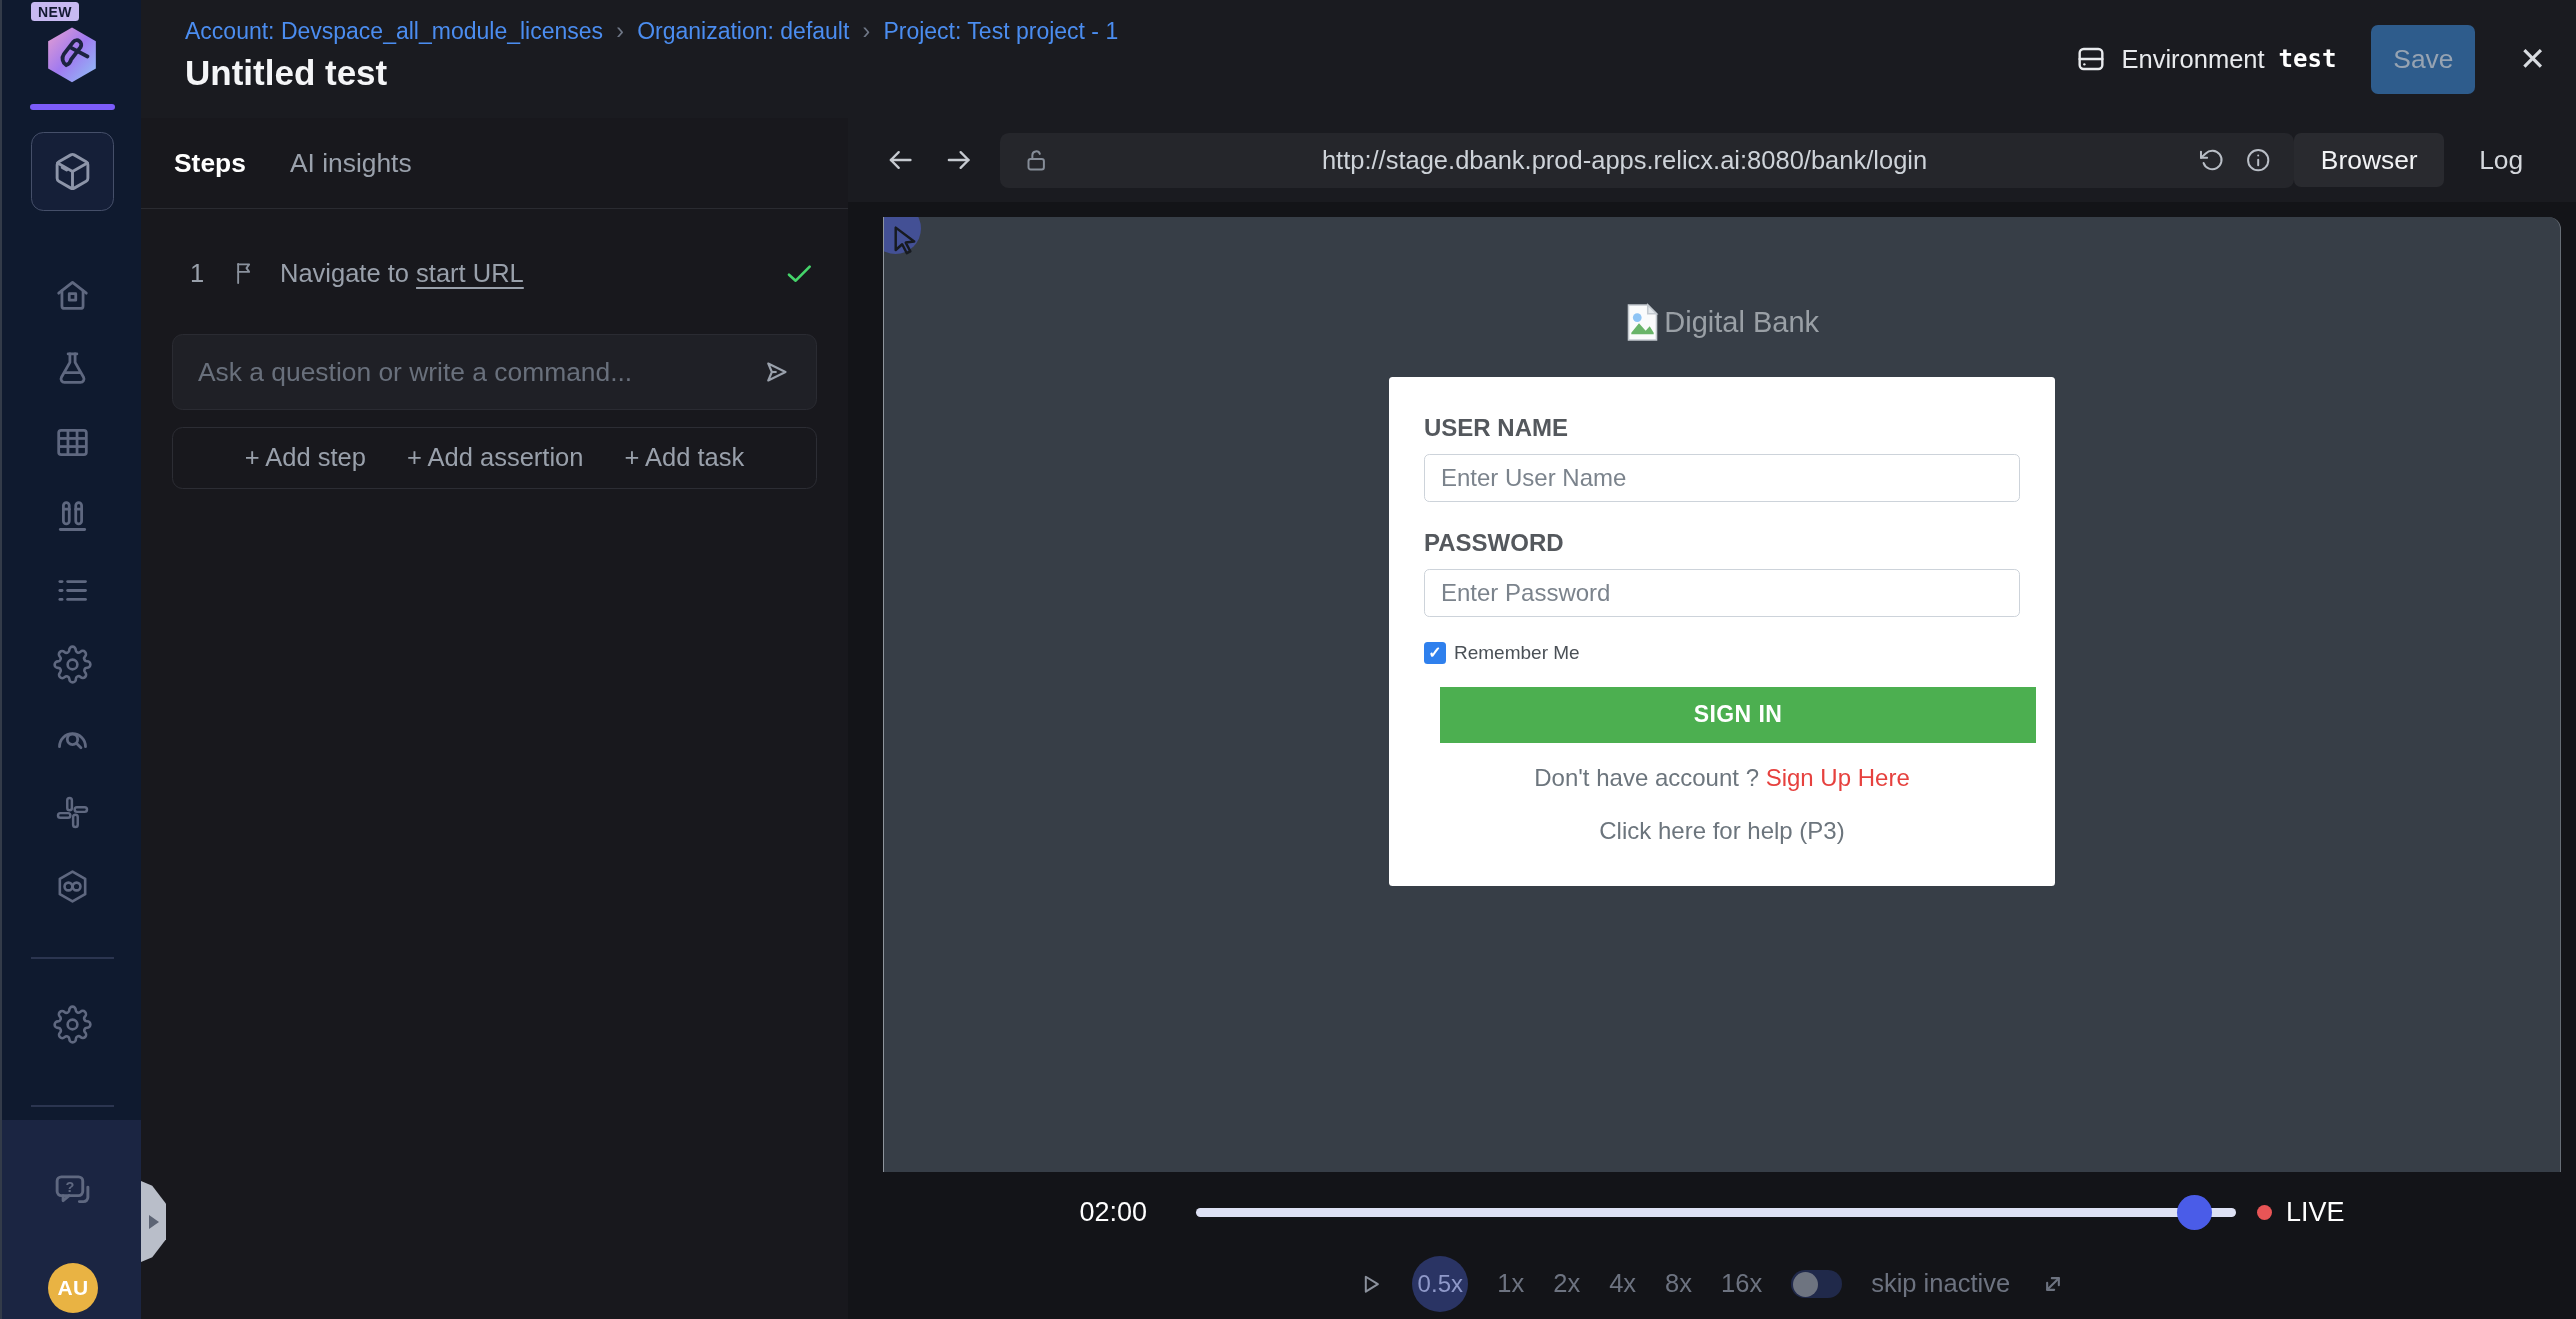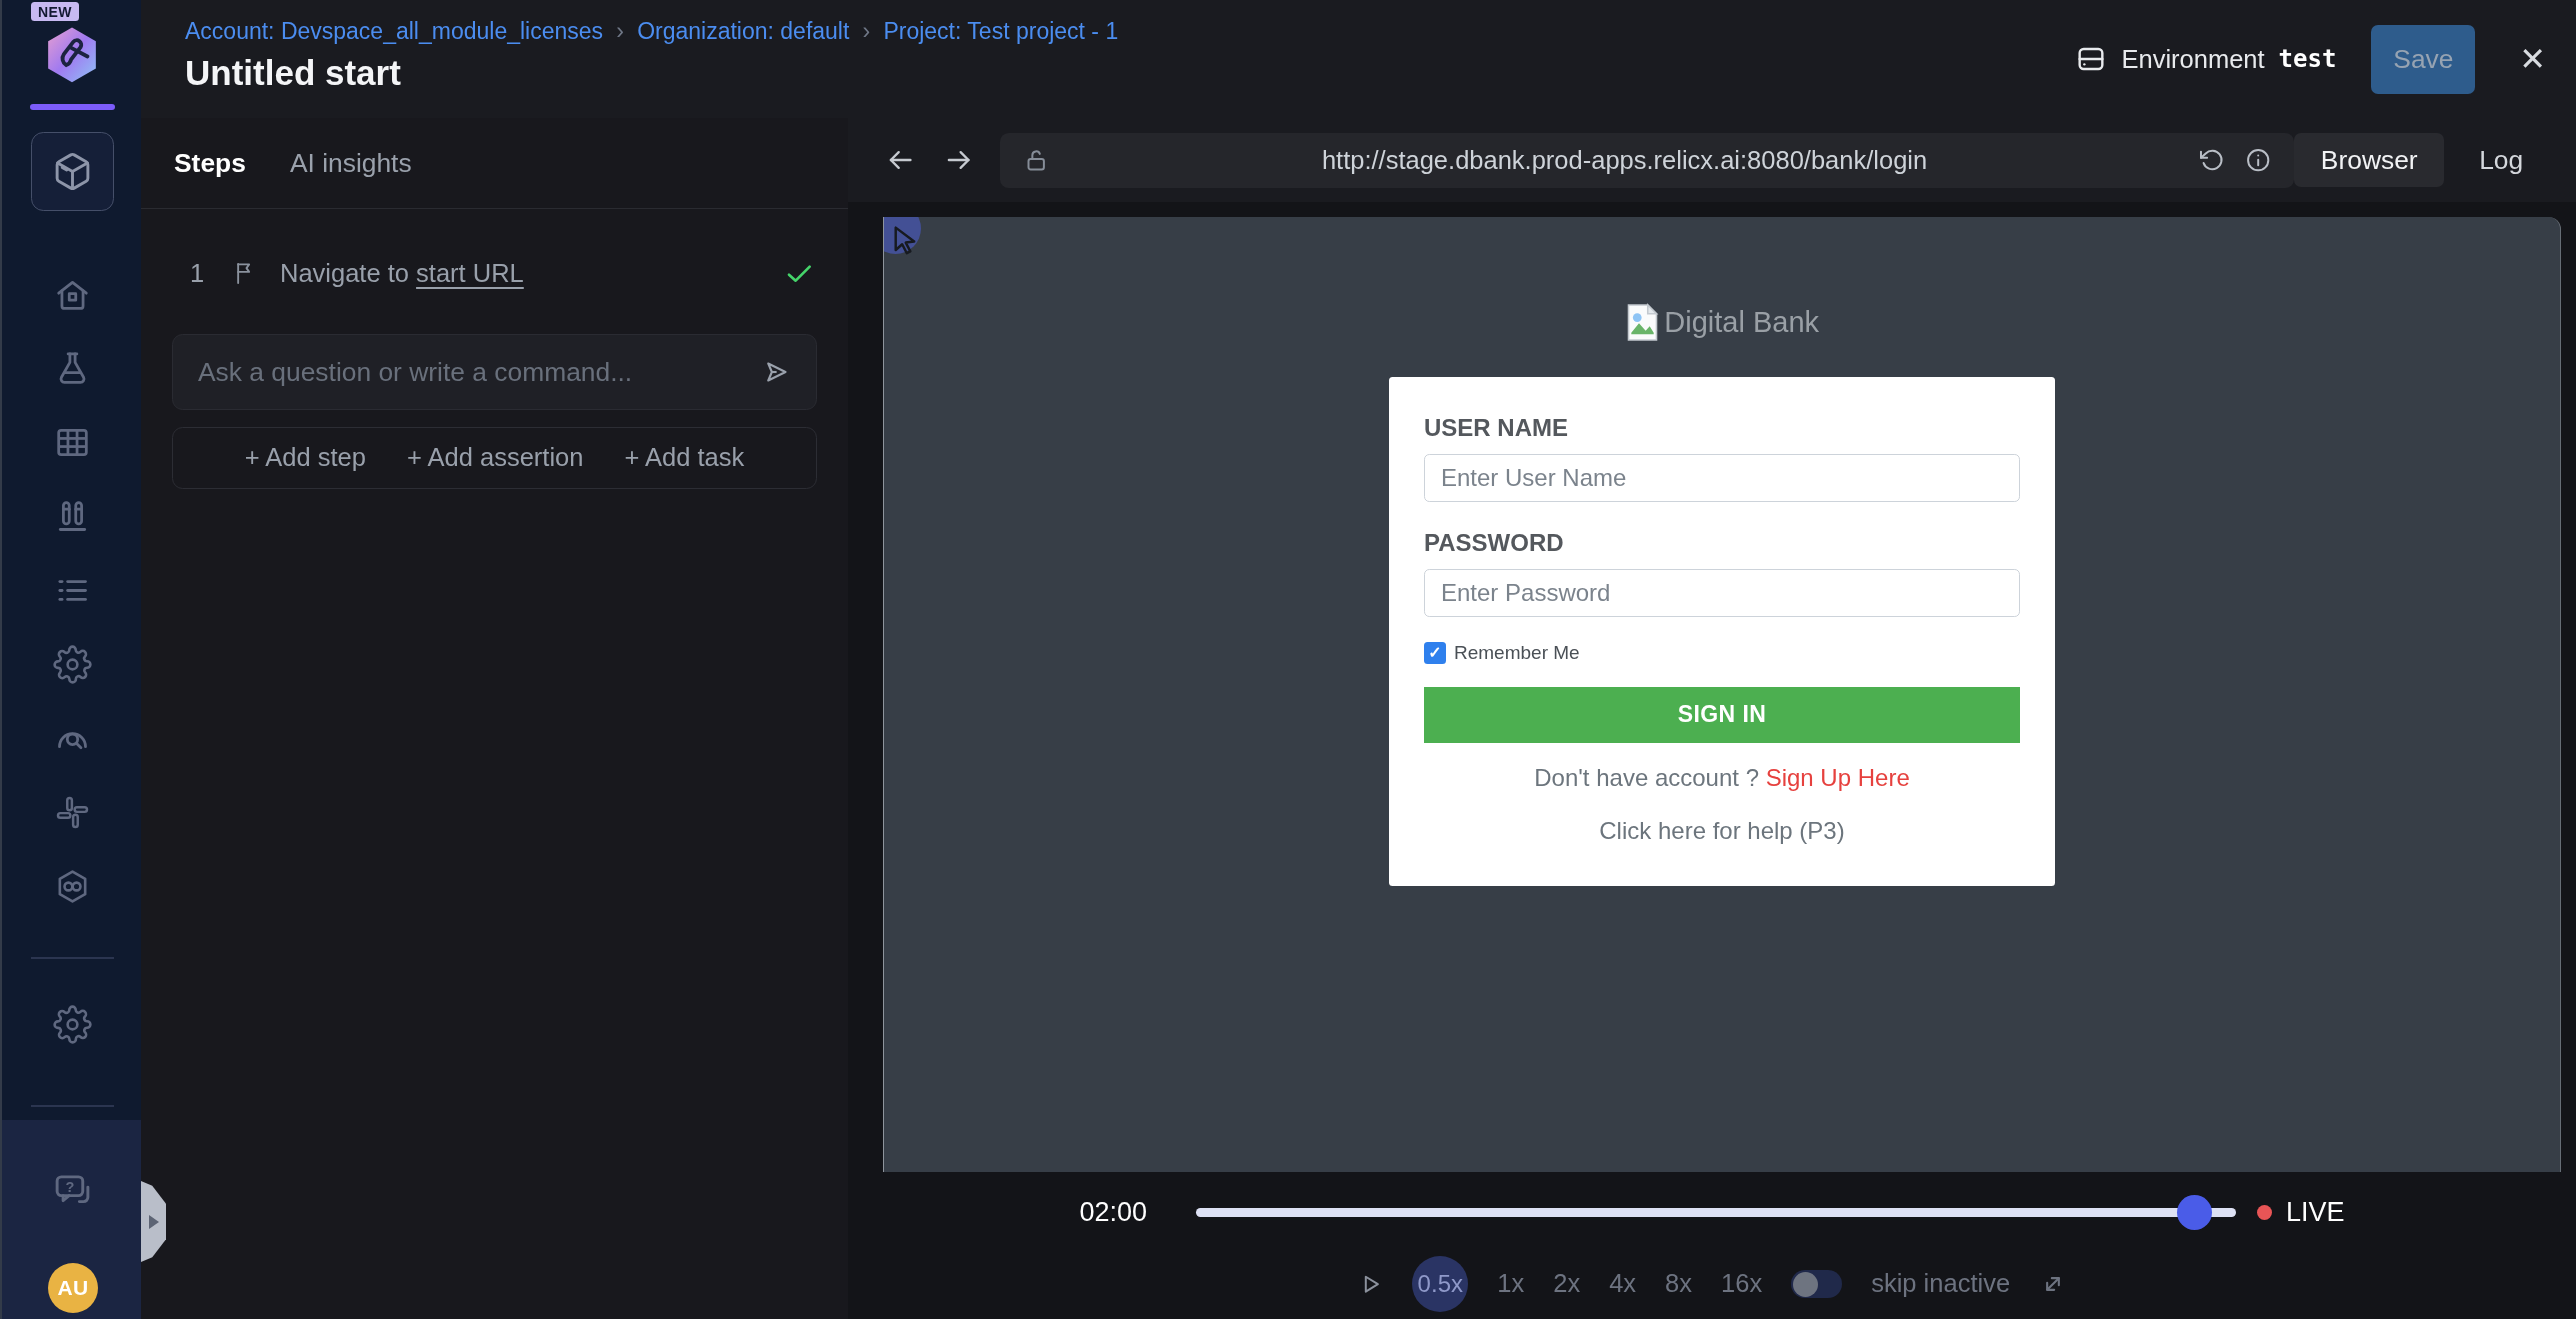--- a/index.html
+++ b/index.html
@@ -100,21 +100,21 @@
   .form-input { margin-top:12.3px; height:48px; border:1.8px solid #cdd3da; border-radius:5.3px;
                 display:flex; align-items:center; padding:0 16px; color:#7b838c; font-size:24px;
                 cursor:text; background:#fff; }
   .fgap { margin-top:26.4px; }
   .remember { margin-top:25px; display:flex; align-items:flex-end; gap:8px; font-size:19px; color:#4a5056; }
   .checkbox { width:22px; height:22px; background:#2f80ed; border-radius:3.5px; color:#fff;
               display:flex; align-items:center; justify-content:center; font-size:16px; cursor:pointer; }
   .checkbox::after { content:"✓"; font-weight:bold; }
   .signin-btn { margin-top:23px; height:56px; width:100%; background:#4caf50; border:none;
                 color:#fff; font-weight:bold; font-size:23px; letter-spacing:0.4px;
-                font-family:inherit; cursor:pointer; }
+                font-family:inherit; cursor:pointer;margin-left:16px; }
   .signup { margin-top:21px; text-align:center; font-size:24px; color:#6c757d; }
   .signup-link { color:#e6413e; cursor:pointer; }
   .help-line { margin-top:25px; text-align:center; font-size:24px; color:#6c757d; cursor:pointer; }
 
   
   .timeline { position:absolute; left:0; right:0; bottom:65px; height:83px;
               display:flex; align-items:center; justify-content:center; }
   .pb-time { font-size:27px; color:#fff; margin-right:49px; }
   .track-wrap { position:relative; width:1040px; height:35px; display:flex; align-items:center; cursor:pointer; }
   .track { width:100%; height:8.8px; border-radius:4.4px; background:#dde1f4; }
@@ -263,21 +263,21 @@
 </div>
 
 <div class="header">
   <div class="breadcrumbs">
     <span class="crumb">Account: Devspace_all_module_licenses</span>
     <span class="crumb-sep">›</span>
     <span class="crumb">Organization: default</span>
     <span class="crumb-sep">›</span>
     <span class="crumb">Project: Test project - 1</span>
   </div>
-  <div class="page-title">Untitled start</div>
+  <div class="page-title">Untitled test</div>
   <div class="header-right">
     <div class="env-group">
       <svg width="32" height="32" viewBox="0 0 24 24" fill="none" stroke="currentColor" stroke-width="1.8" stroke-linecap="round" stroke-linejoin="round">
         <rect x="3.5" y="4.5" width="17" height="15" rx="3"></rect>
           <line x1="3.5" y1="12" x2="20.5" y2="12"></line>
           <line x1="7" y1="16" x2="7.01" y2="16"></line>
       </svg>
       <span class="env-label">Environment</span>
       <span class="env-value">test</span>
     </div>

